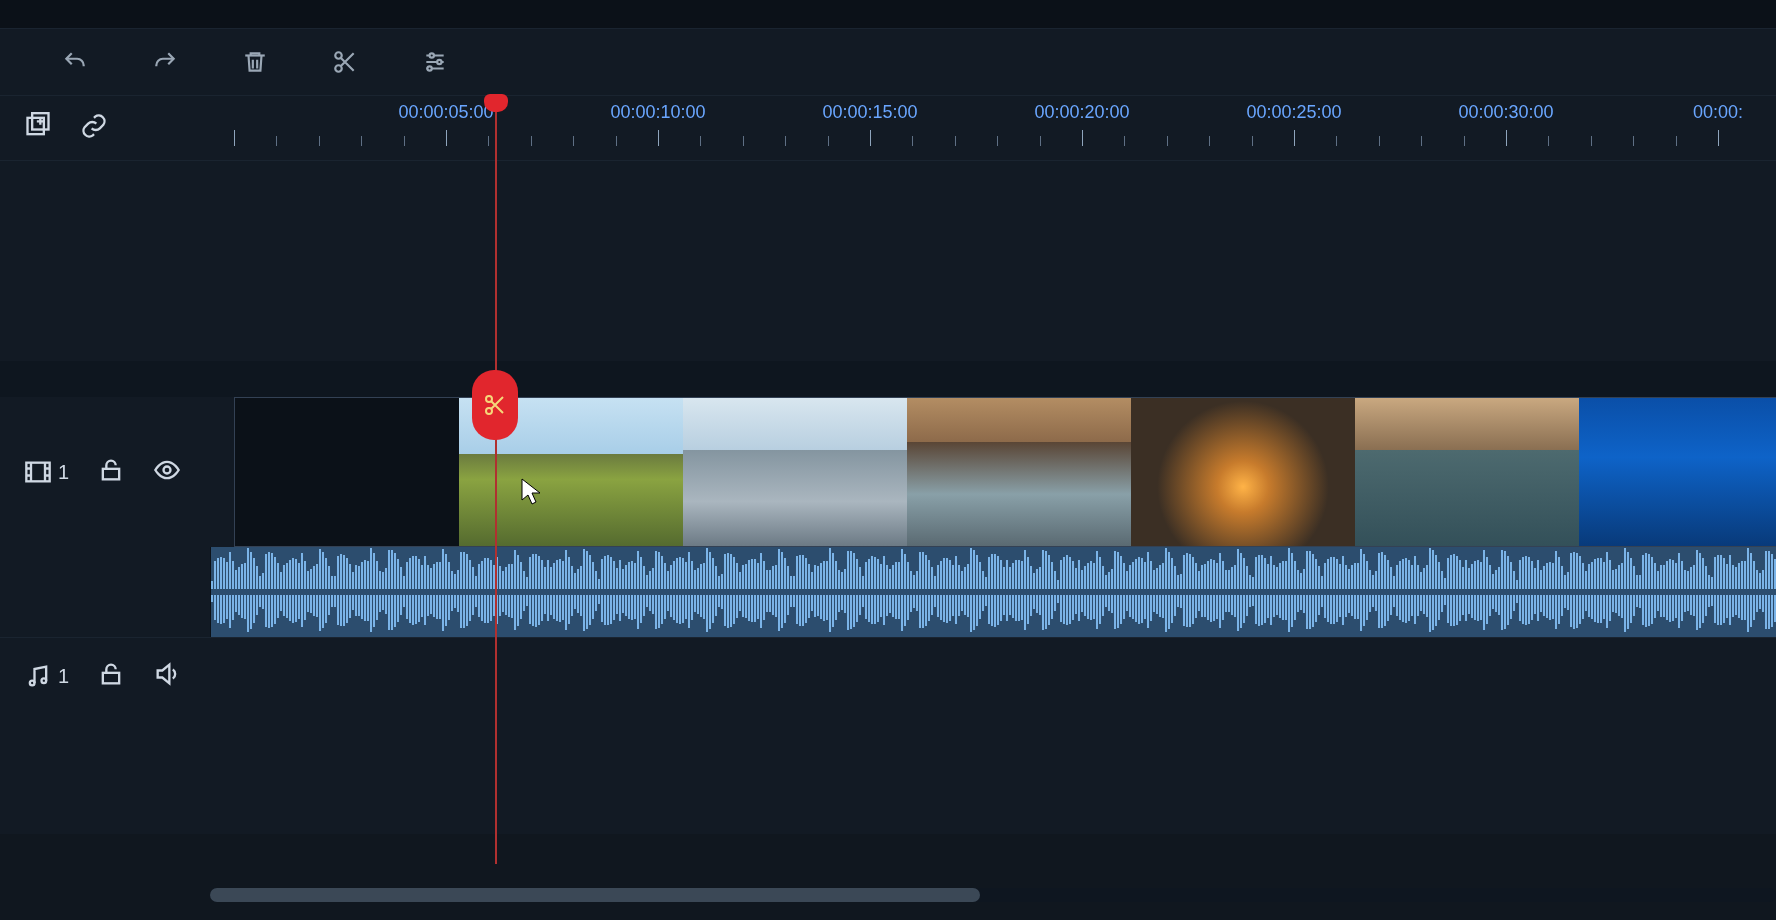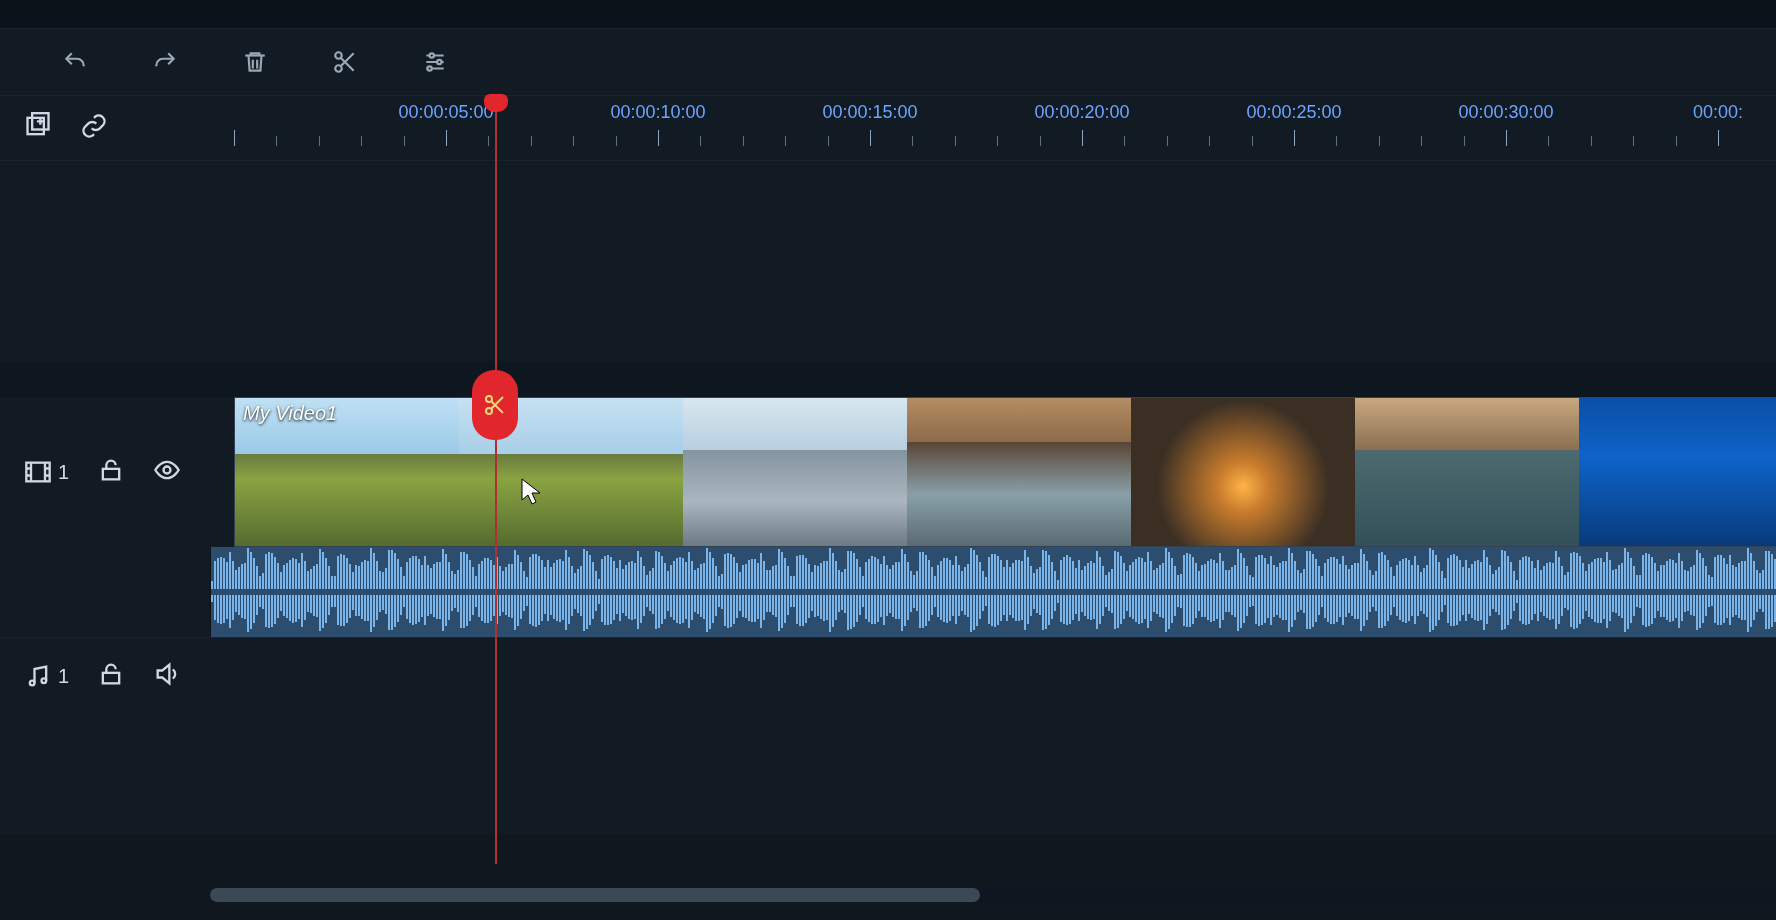--- a/index.html
+++ b/index.html
@@ -355,23 +355,20 @@
             </svg>
         </span>
         <span>
           <svg viewBox="0 0 24 24" width="24" height="24" fill="none" stroke="#cfd8e3" stroke-width="2">
               <path d="M2 12s4-7 10-7 10 7 10 7-4 7-10 7S2 12 2 12z"></path>
               <circle cx="12" cy="12" r="3"></circle>
             </svg>
         </span>
       </div>
       <div class="video-clip-area" id="video-clip-area">
-          <div class="thumb t0" style="left: 0px; width: 224px;">
-            <div class="overlay-title">My Video1</div>
-          </div>
           <div class="thumb t1" style="left: 224px; width: 224px;"></div>
           <div class="thumb t2" style="left: 448px; width: 224px;"></div>
           <div class="thumb t3" style="left: 672px; width: 224px;"></div>
           <div class="thumb t4" style="left: 896px; width: 224px;"></div>
           <div class="thumb t5" style="left: 1120px; width: 224px;"></div>
           <div class="thumb t6" style="left: 1344px; width: 224px;"></div>
         </div>
     </div>
 
     <div class="audio-wave-row">

